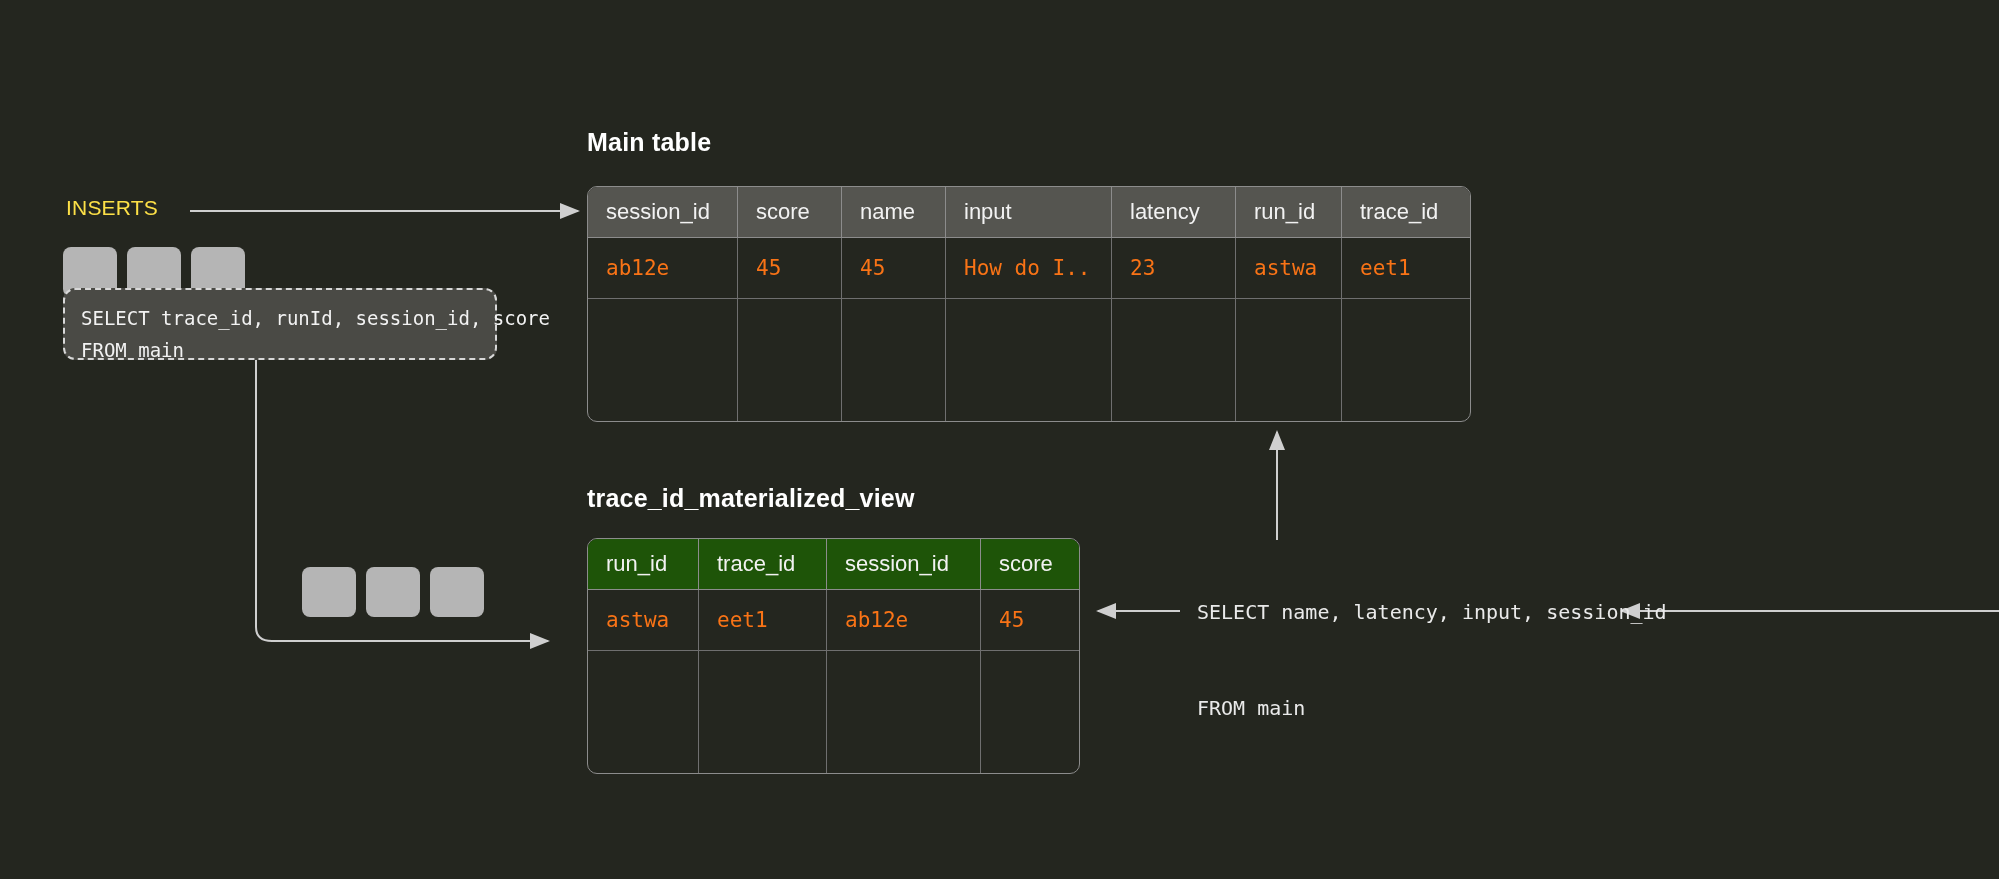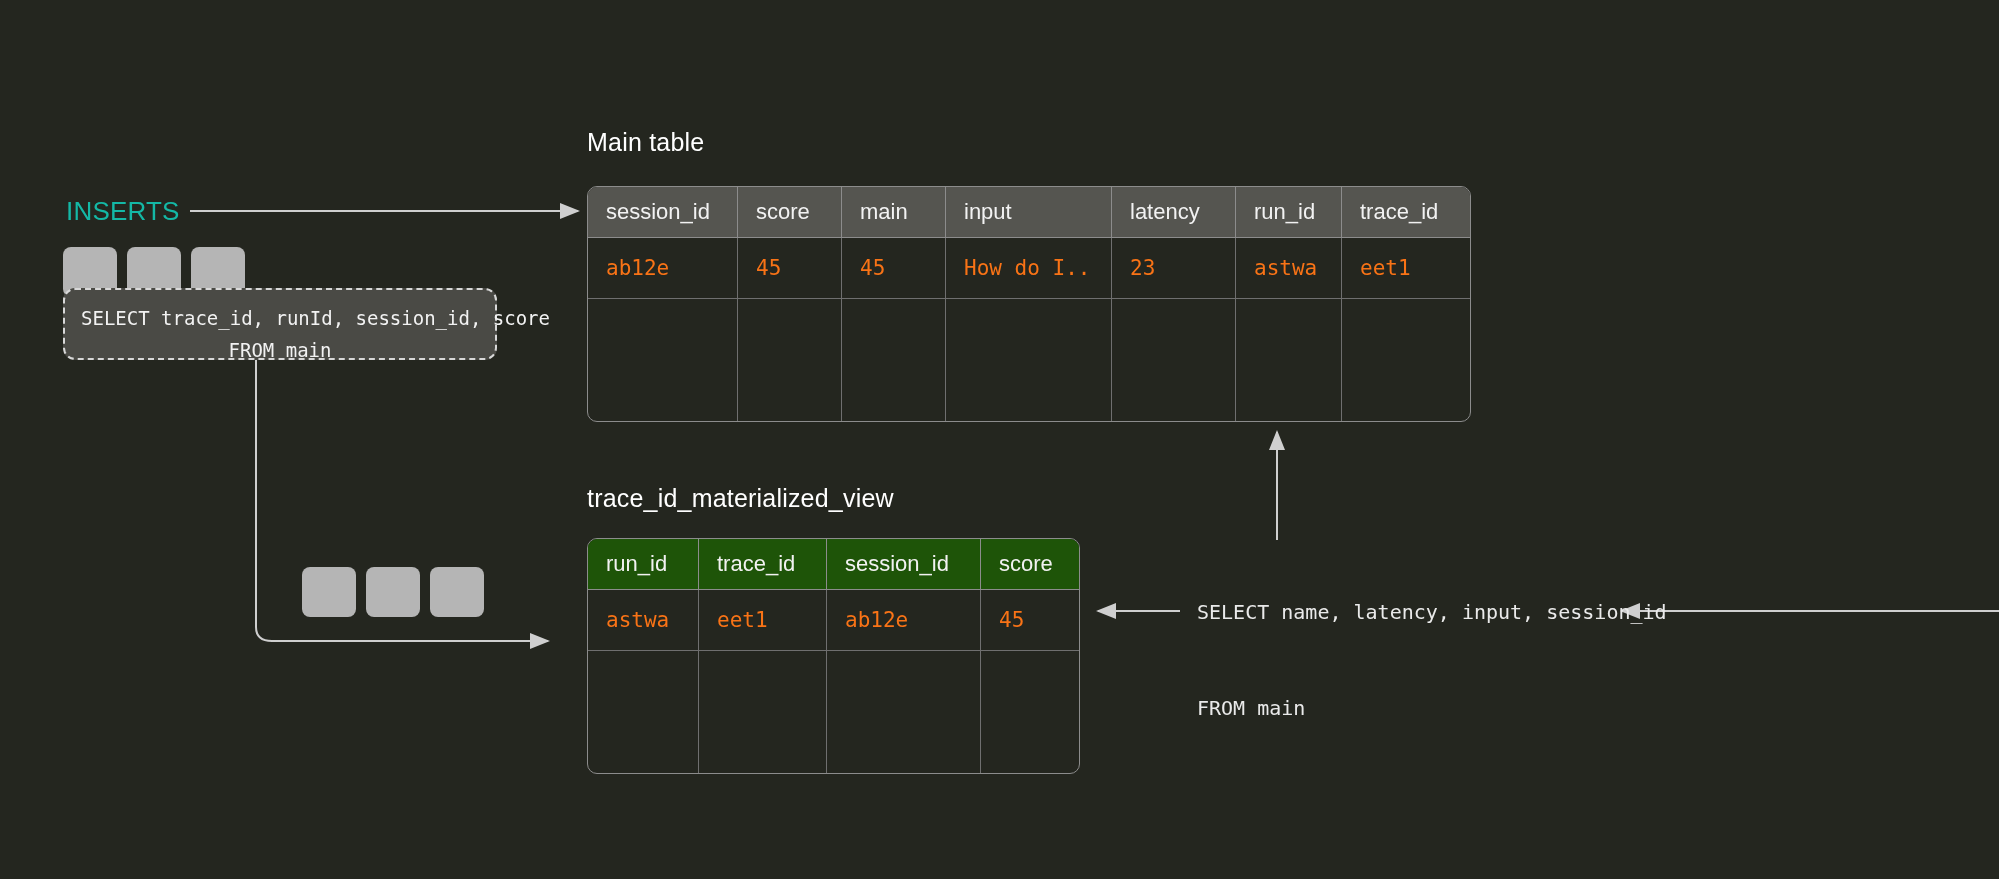--- a/index.html
+++ b/index.html
@@ -14,30 +14,30 @@
     position: relative;
     width: 1999px;
     height: 879px;
     background: #24261f;
     overflow: hidden;
   }
 
   
   .label {
     position: absolute;
-    color: #14b8a6;
-    font-size: 26px;
+    color: #fde047;
+    font-size: 21px;
     letter-spacing: .2px;
     white-space: nowrap;
   }
   .title {
     position: absolute;
     color: #ffffff;
     font-size: 25px;
-    font-weight: normal;
+    font-weight: bold;
     letter-spacing: .2px;
     white-space: nowrap;
   }
 
   
   .tbl {
     position: absolute;
     border-collapse: separate;
     border-spacing: 0;
     table-layout: fixed;
@@ -75,21 +75,20 @@
   #mv-table  th { background: #1e5408; }
 
   
   #dashed-box {
     position: absolute;
     background: #4a4a45;
     border: 2px dashed #d8d8d8;
     border-radius: 12px;
     padding: 12px 16px 14px 16px;
     box-sizing: border-box;
-    text-align: center;
   }
   #dashed-box .code-line {
     font-family: "DejaVu Sans Mono", monospace;
     font-size: 19px;
     color: #f2f2f2;
     line-height: 32px;
     white-space: pre;
   }
 
   
@@ -169,21 +168,21 @@
         <col style="width:104px">
       <col style="width:166px">
         <col style="width:124px">
         <col style="width:106px">
         <col style="width:128px">
     </colgroup>
     <thead>
       <tr>
         <th>session_id</th>
         <th>score</th>
-        <th>main</th>
+        <th>name</th>
         <th>input</th>
         <th>latency</th>
         <th>run_id</th>
         <th>trace_id</th>
       </tr>
     </thead>
     <tbody>
       <tr>
         <td>ab12e</td>
         <td>45</td>

